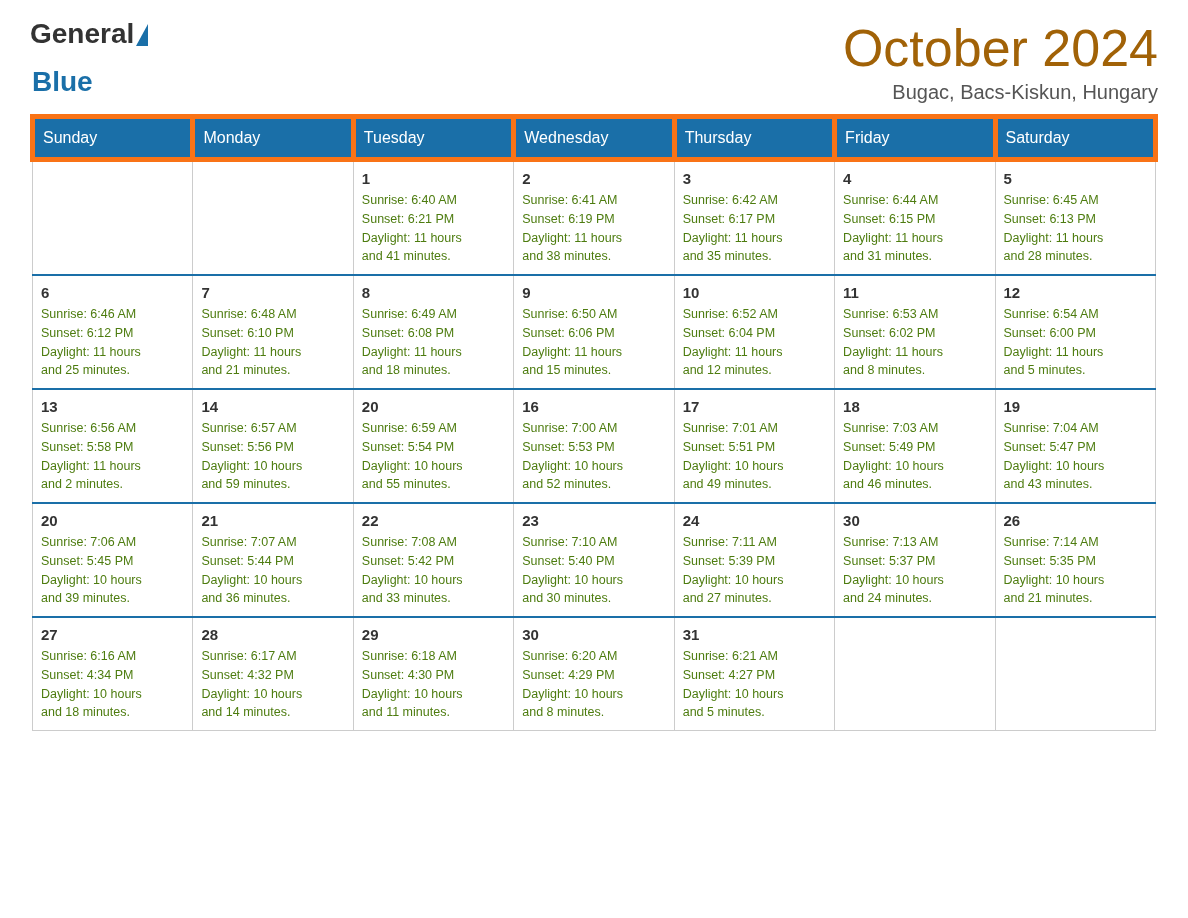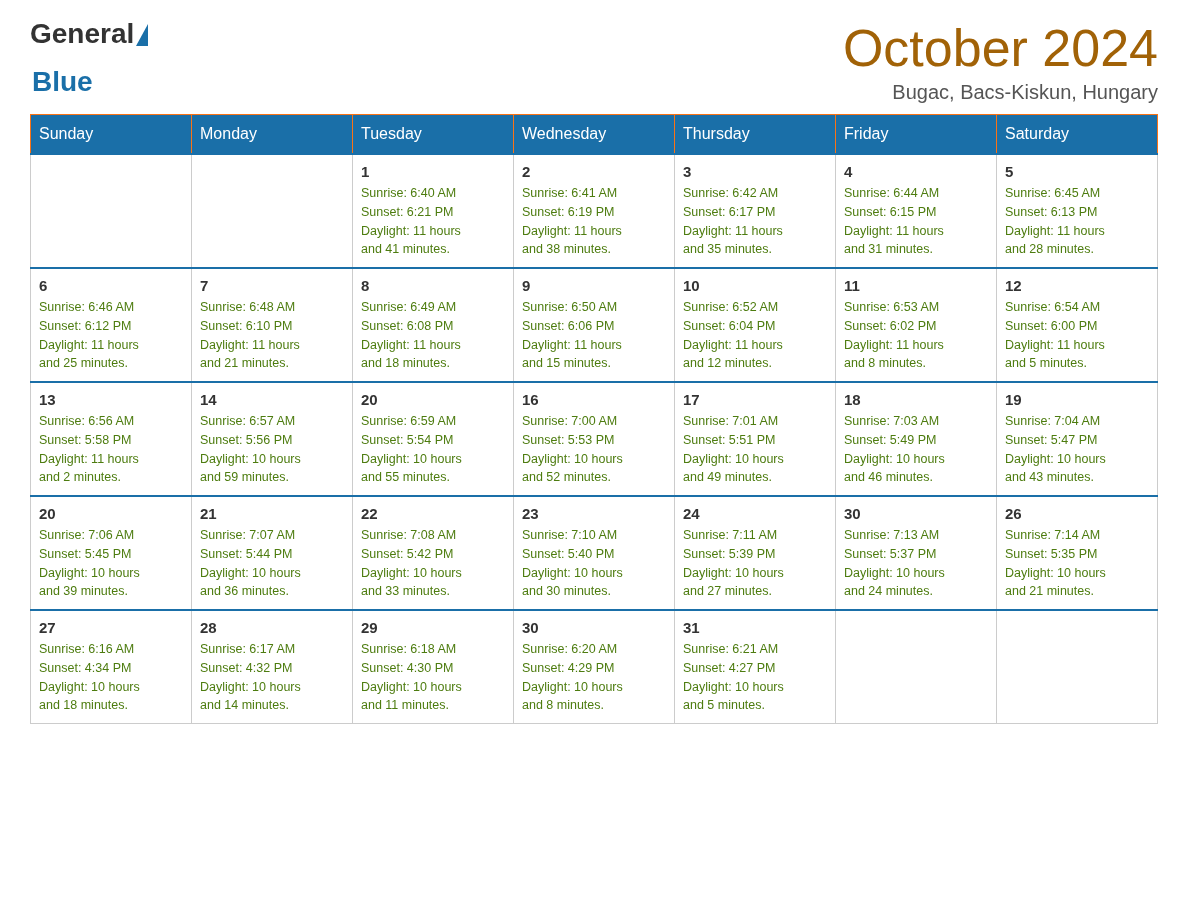--- a/index.html
+++ b/index.html
@@ -66,21 +66,21 @@
       border-collapse: collapse;
       margin-top: 10px;
     }
     .calendar th {
       background-color: #1a6fa8;
       color: #fff;
       padding: 10px 8px;
       font-size: 16px;
       font-weight: normal;
       text-align: left;
-      border: 1px solid #f97316;
+      border: 5px solid #f97316;
     }
     .calendar td {
       vertical-align: top;
       padding: 8px 8px;
       font-size: 13px;
       color: #333;
       border: 1px solid #ccc;
       width: calc(100% / 7);
       min-height: 110px;
     }

